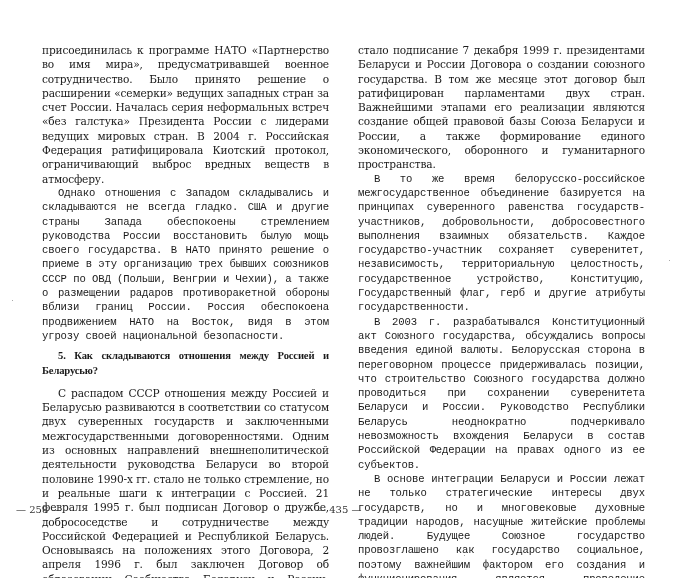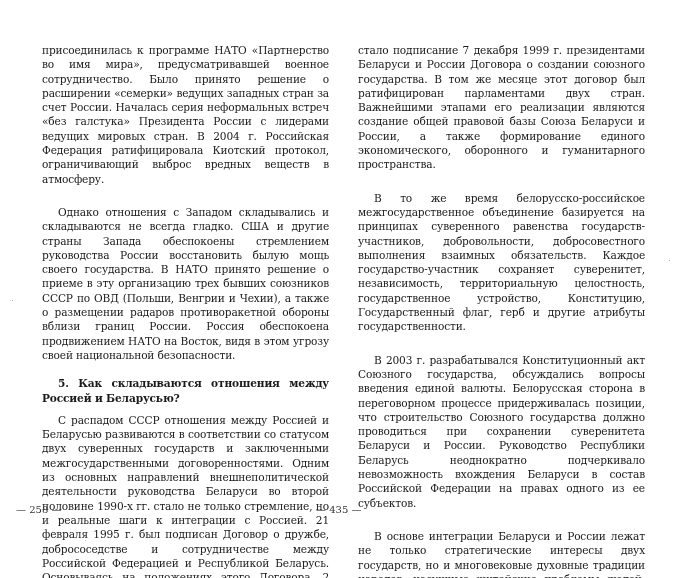--- a/index.html
+++ b/index.html
@@ -19,26 +19,27 @@
     position: absolute;
     font-size: 10.6px;
     line-height: 14.3px;
     text-align: justify;
     letter-spacing: -0.15px;
   }
   .page.left .col { left: 42px; top: 43px; width: 287px; }
   .page.right .col { left: 14px; top: 43px; width: 287px; }
   p { margin: 0; }
   p.indent { text-indent: 16px; }
-  p.gap { margin-top: 19px; }
+  p.gap { margin-top: 0; font-family: Liberation Mono, monospace; }
   .question {
     font-weight: bold;
     text-indent: 16px;
-    margin-top: 14px;
+    margin-top: 6px;
     margin-bottom: 8px;
+    font-family: Liberation Serif, serif;
   }
   .folio {
     position: absolute; top: 504px;
     font-size: 10px; text-align: left; width: 100%;
     color: #333;
   }
   .page.left .folio { left: 16px; }
   .page.right .folio { left: -28px; }
   .speck { position: absolute; width: 1px; height: 1px; background: #aaa; }
 </style>

